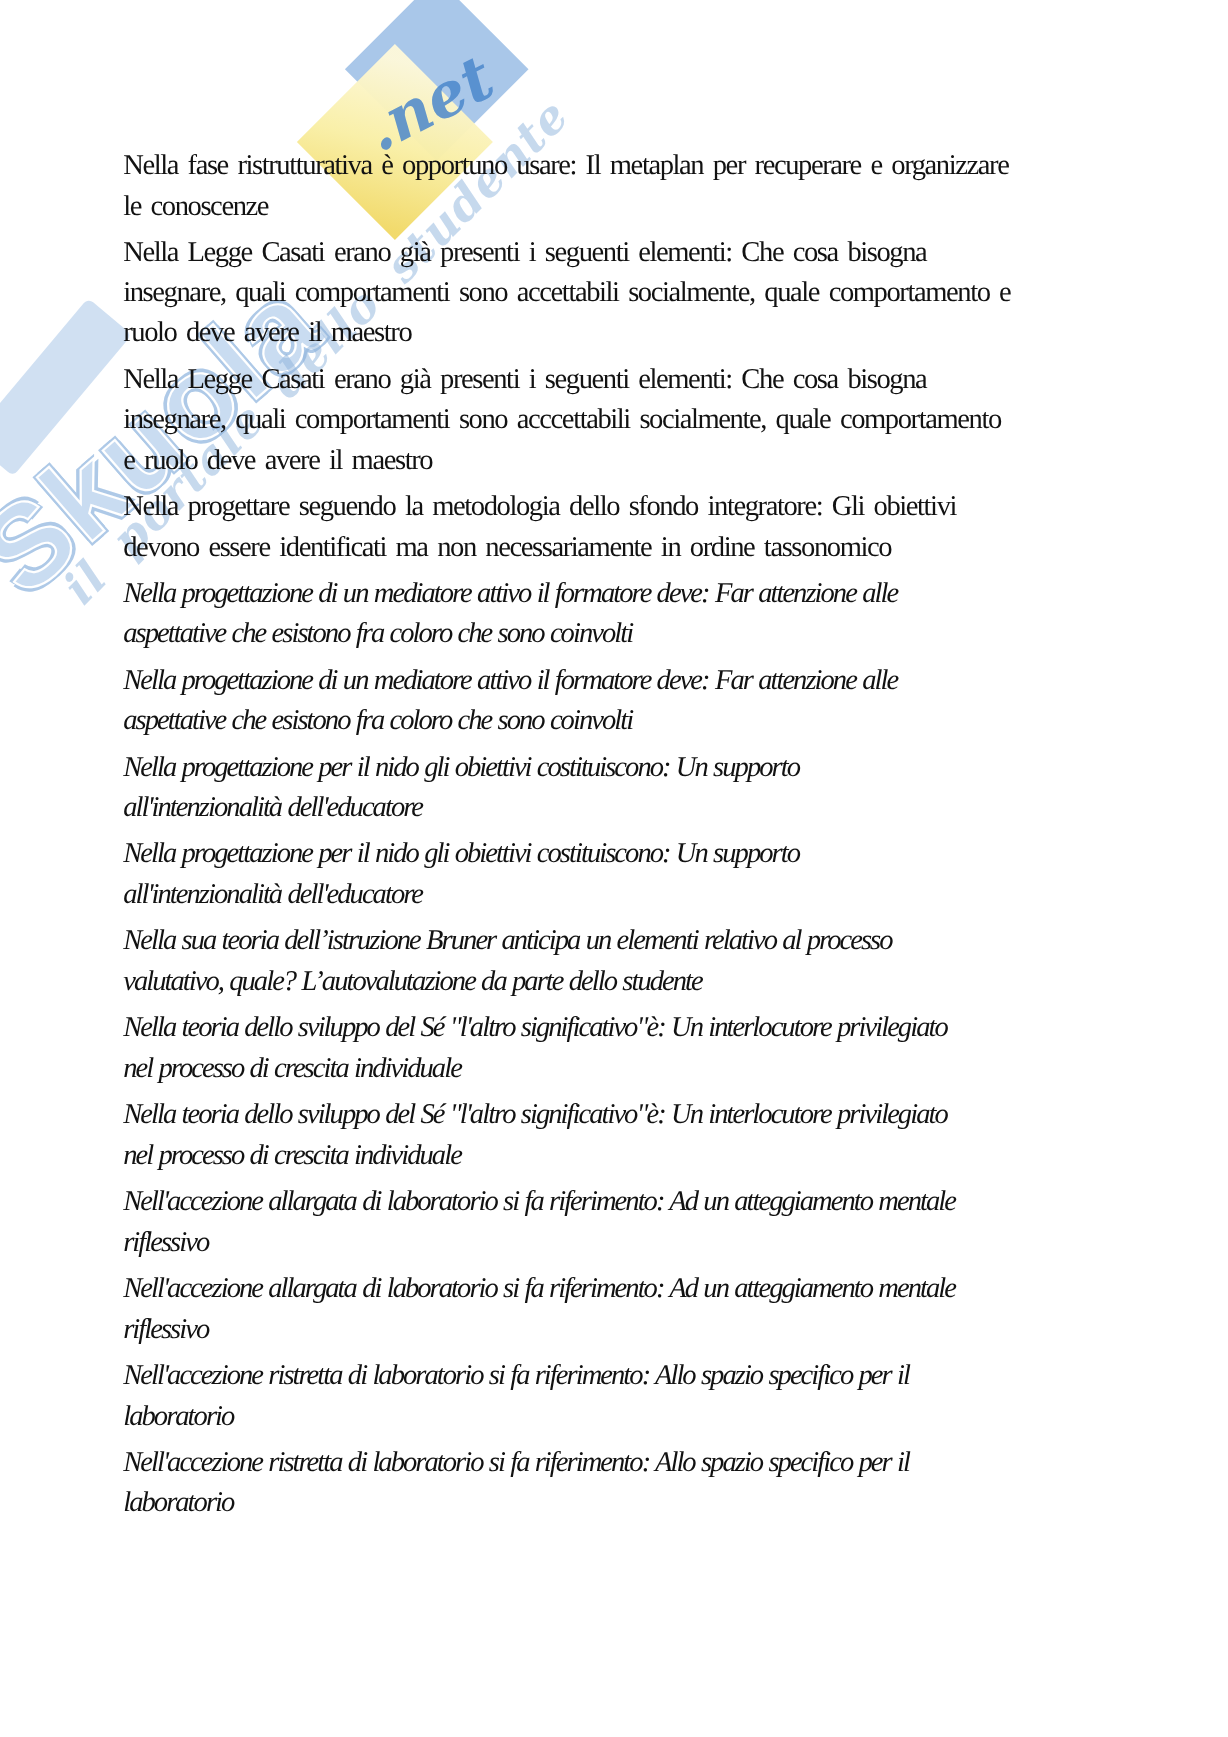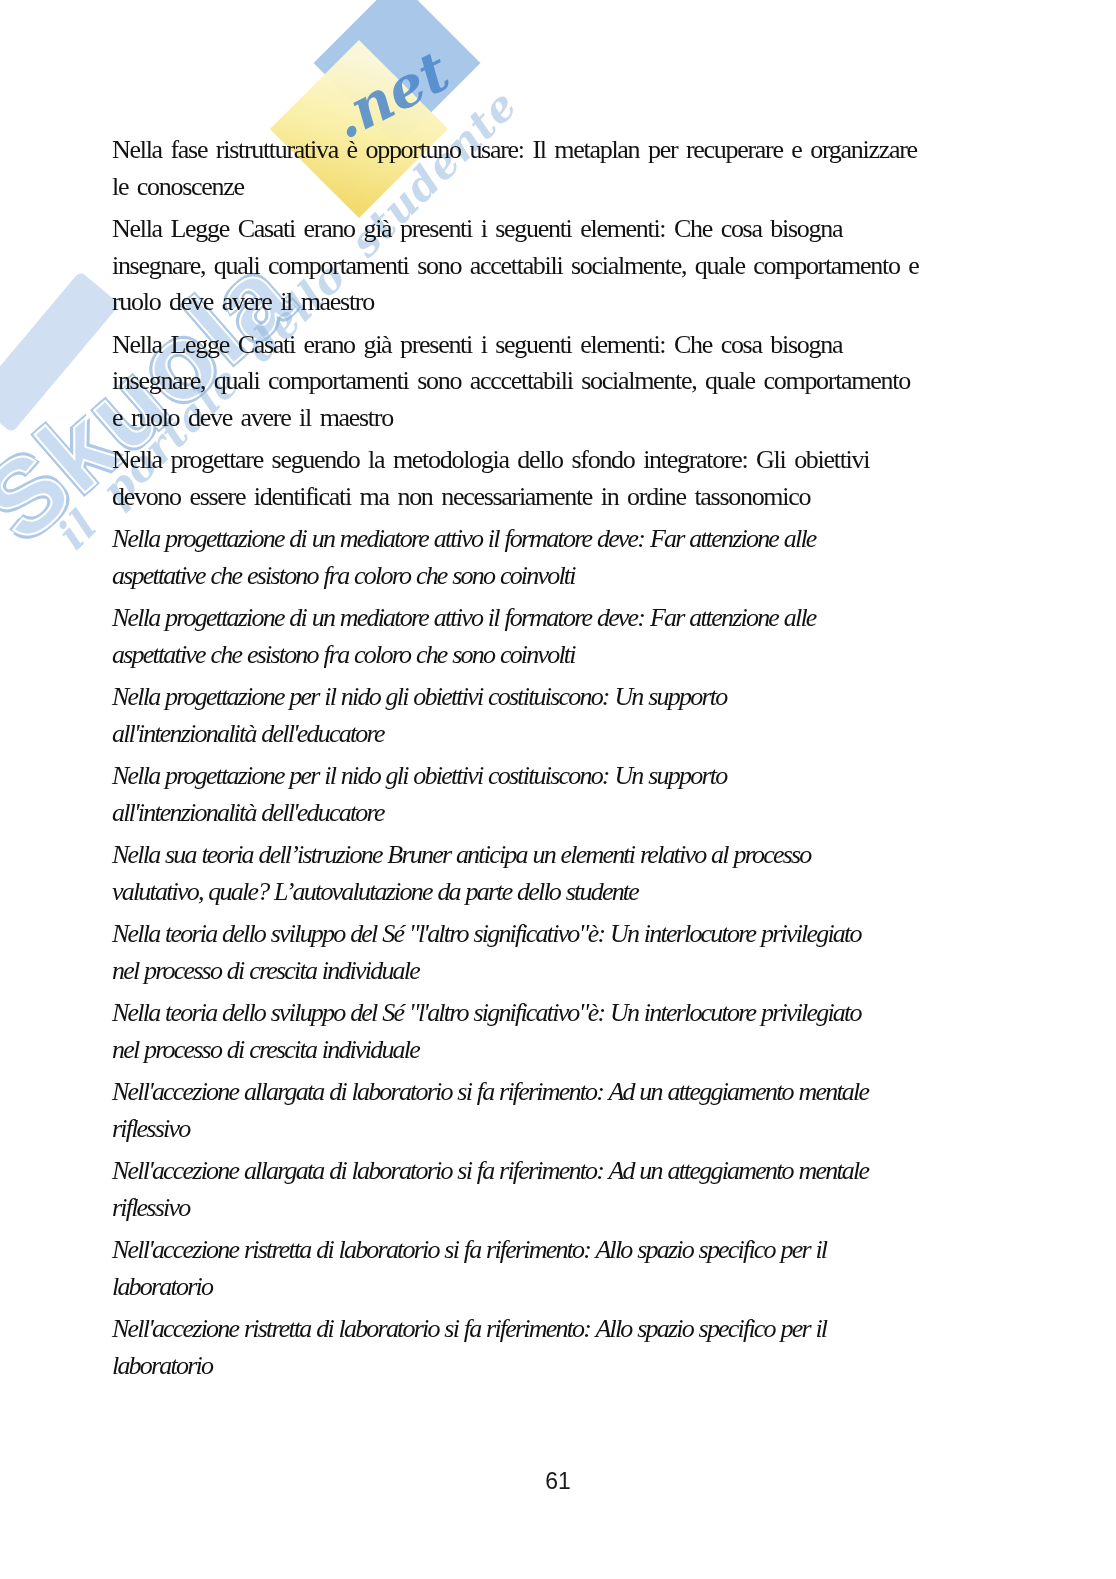--- a/index.html
+++ b/index.html
@@ -122,15 +122,14 @@
     <p class="para cond">Nell'accezione allargata di laboratorio si fa riferimento: Ad un atteggiamento mentale
 riflessivo</p>
     <p class="para cond">Nell'accezione allargata di laboratorio si fa riferimento: Ad un atteggiamento mentale
 riflessivo</p>
     <p class="para cond">Nell'accezione ristretta di laboratorio si fa riferimento: Allo spazio specifico per il
 laboratorio</p>
     <p class="para cond">Nell'accezione ristretta di laboratorio si fa riferimento: Allo spazio specifico per il
 laboratorio</p>
   </div>
 
-  <div class="pagenum">61</div>
 
 </div>
 
 </body></html>

